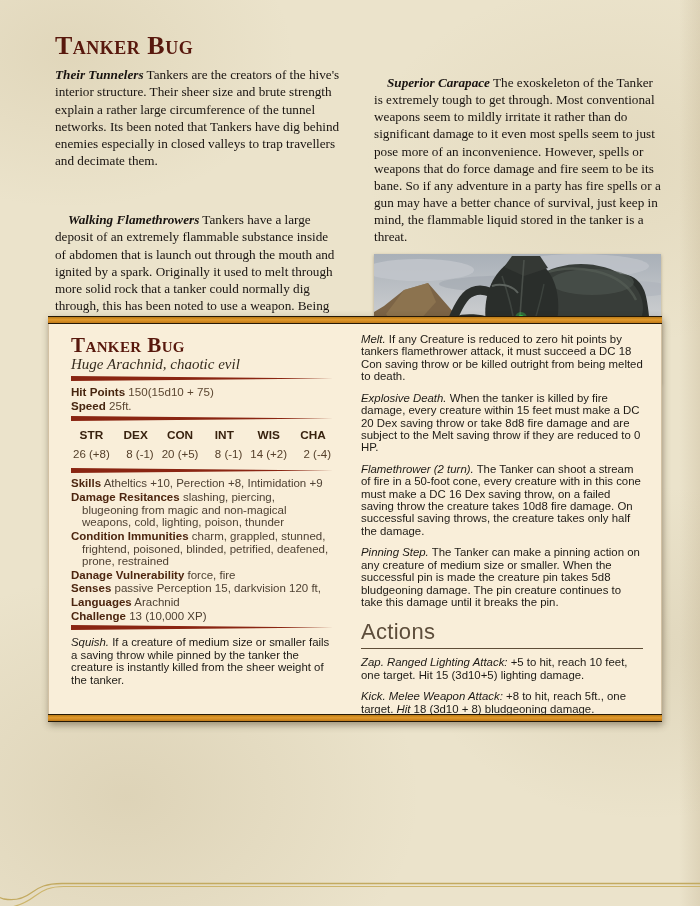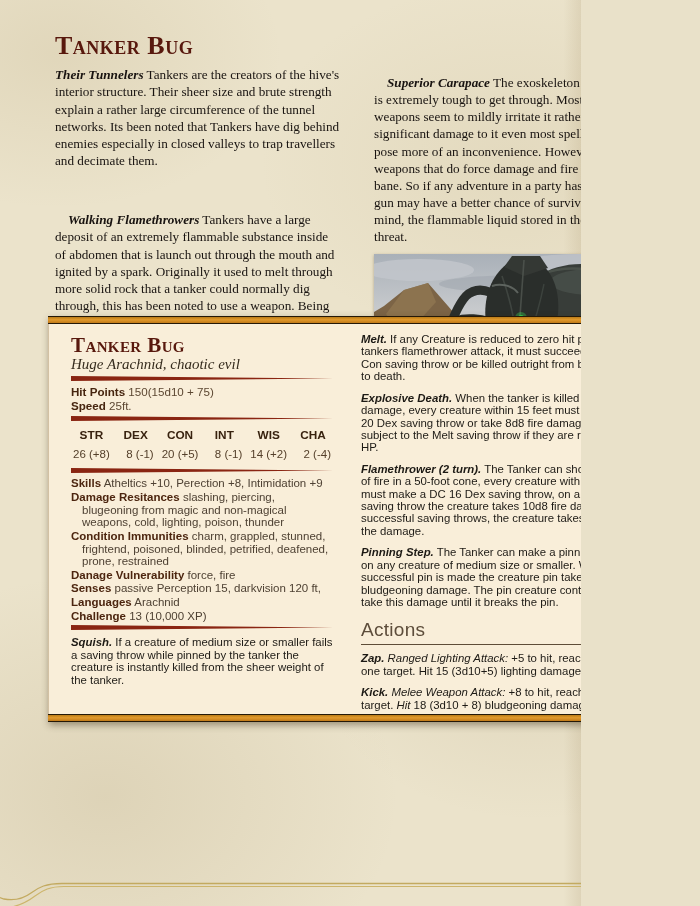--- a/index.html
+++ b/index.html
@@ -2,21 +2,21 @@
 <html><head>
 <meta charset="utf-8">
 <style>
   html,body { margin:0; padding:0; }
   body {
     width:700px; height:906px;
     font-family:"Liberation Serif", serif;
     background:#e9e1c9;
   }
   .page {
-    position:relative; width:581px; height:906px; overflow:hidden;
+    position:relative; width:700px; height:906px; overflow:hidden;
     background:
       radial-gradient(ellipse 320px 220px at 10% 6%, rgba(170,150,102,0.16), transparent 70%),
       radial-gradient(ellipse 360px 260px at 88% 18%, rgba(172,152,104,0.13), transparent 70%),
       radial-gradient(ellipse 420px 320px at 18% 88%, rgba(160,140,95,0.18), transparent 70%),
       radial-gradient(ellipse 320px 240px at 92% 72%, rgba(150,132,90,0.13), transparent 70%),
       linear-gradient(to left, rgba(140,115,70,0.14), transparent 3%),
       #ebe3cb;
   }
   
   .top-section { position:absolute; left:55px; top:32px; width:606px; display:flex; gap:32px; }
@@ -71,25 +71,25 @@
   .attr-label { font-weight:bold; color:#46250f; }
   .abilities { display:flex; justify-content:space-between; text-align:center; padding:3px 2px 5px 2px; }
   .ab-cell { min-width:36px; }
   .ab-name { font-weight:bold; font-size:11.8px; color:#38220f; }
   .ab-score { font-size:11.5px; color:#55402b; margin-top:6px; white-space:nowrap;text-align:right; }
   .props { margin-top:2px; }
   .prop { margin:0 0 1px 0; padding-left:11px; text-indent:-11px; font-size:11.5px; line-height:1.1; color:#4e4133; }
   .prop-label { font-weight:bold; color:#4c250f; }
   .sb-trait { margin:0 0 9px 0; font-size:11.4px; line-height:1.09; color:#1d1a15; }
   .sb-col-left .sb-trait { margin:6px 0 0 0; }
-  .trait-lead { font-weight:bold; font-style:italic; }
+  .trait-lead { font-weight:normal; font-style:italic; }
   .atk { font-style:italic; }
   .actions-heading {
     margin:11px 0 7px 0; padding-bottom:3px;
-    font-weight:normal; font-size:19px; letter-spacing:0.3px;
+    font-weight:normal; font-size:22px; letter-spacing:0.3px;
     color:#5d4d3b; border-bottom:1.5px solid #5e4d38;
   }
   
   .footer-ornament { position:absolute; left:0; bottom:0; width:700px; height:28px; }
 </style>
 </head>
 <body>
 
 <div class="page">
 

